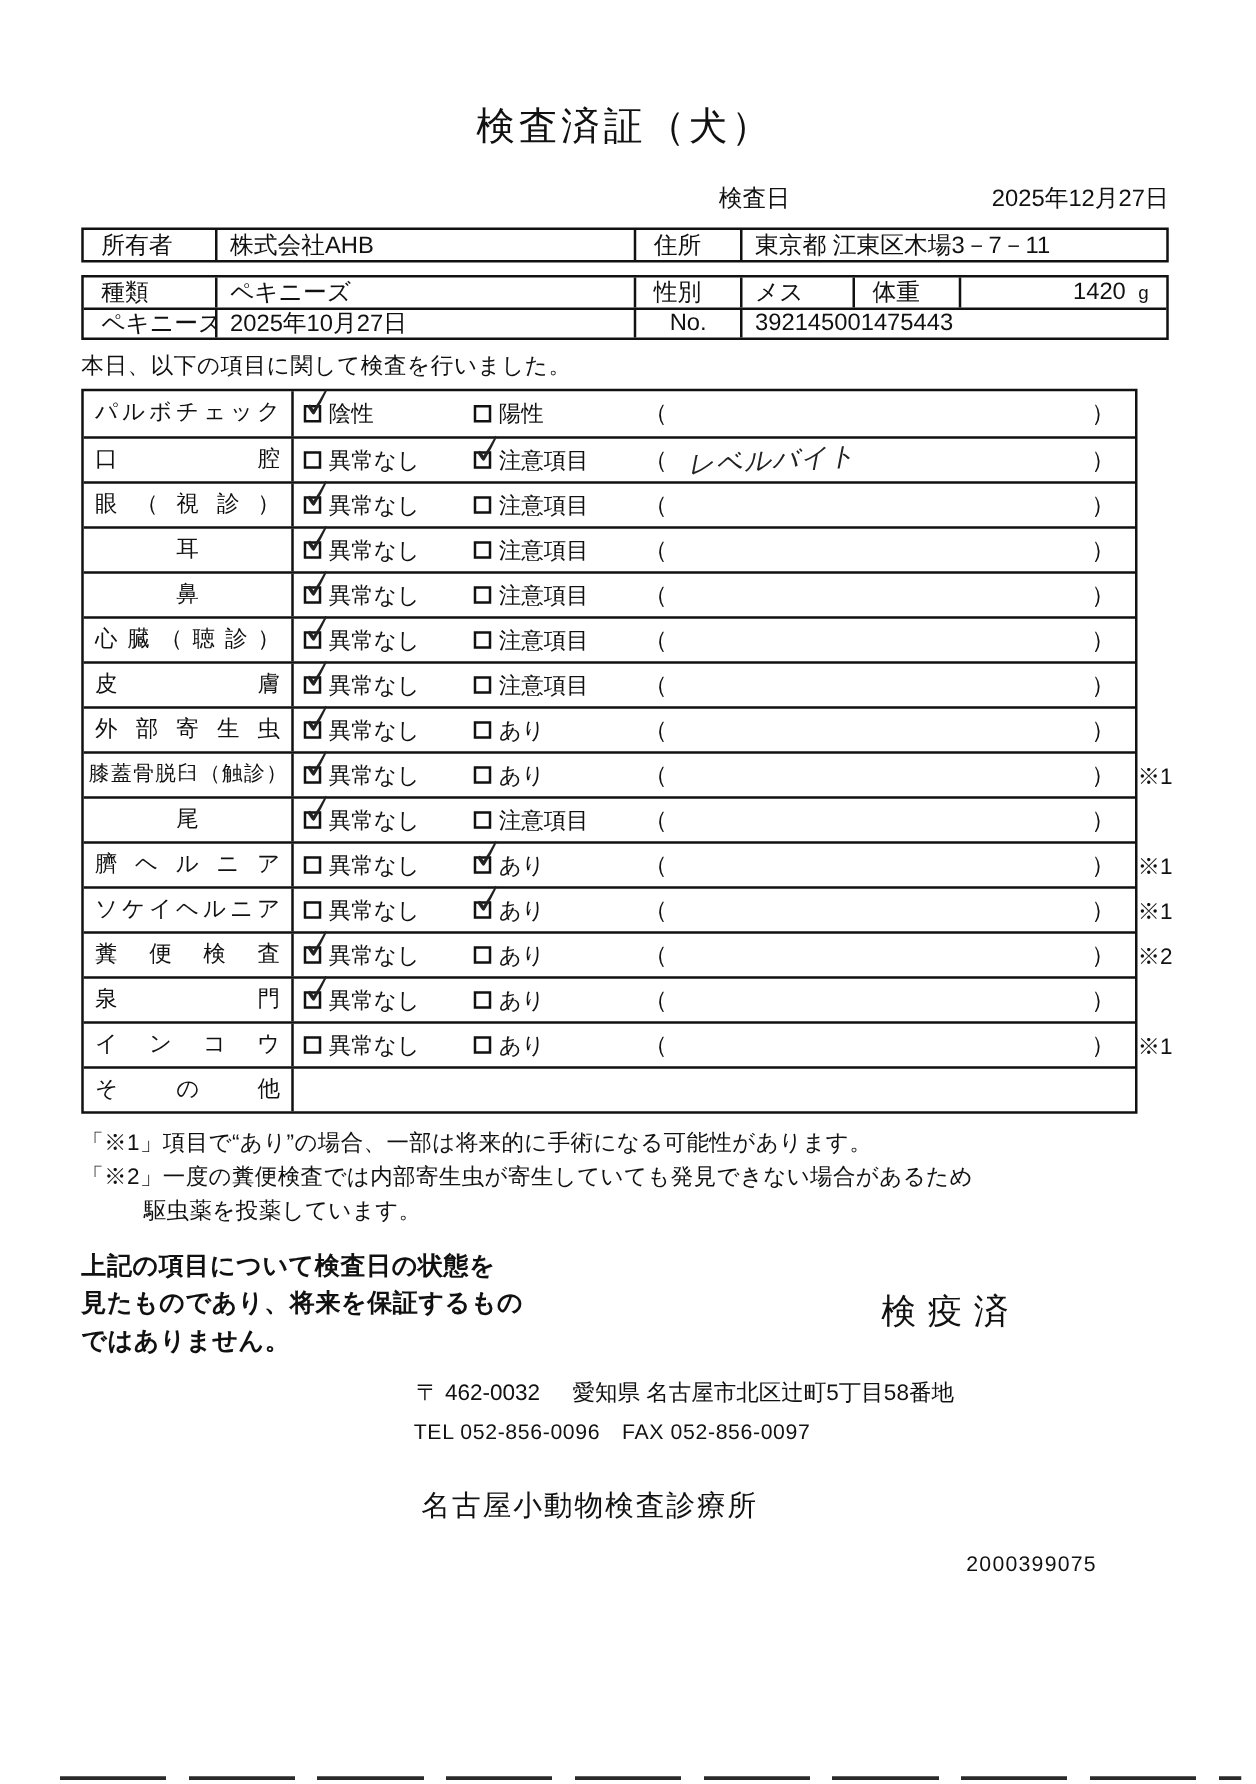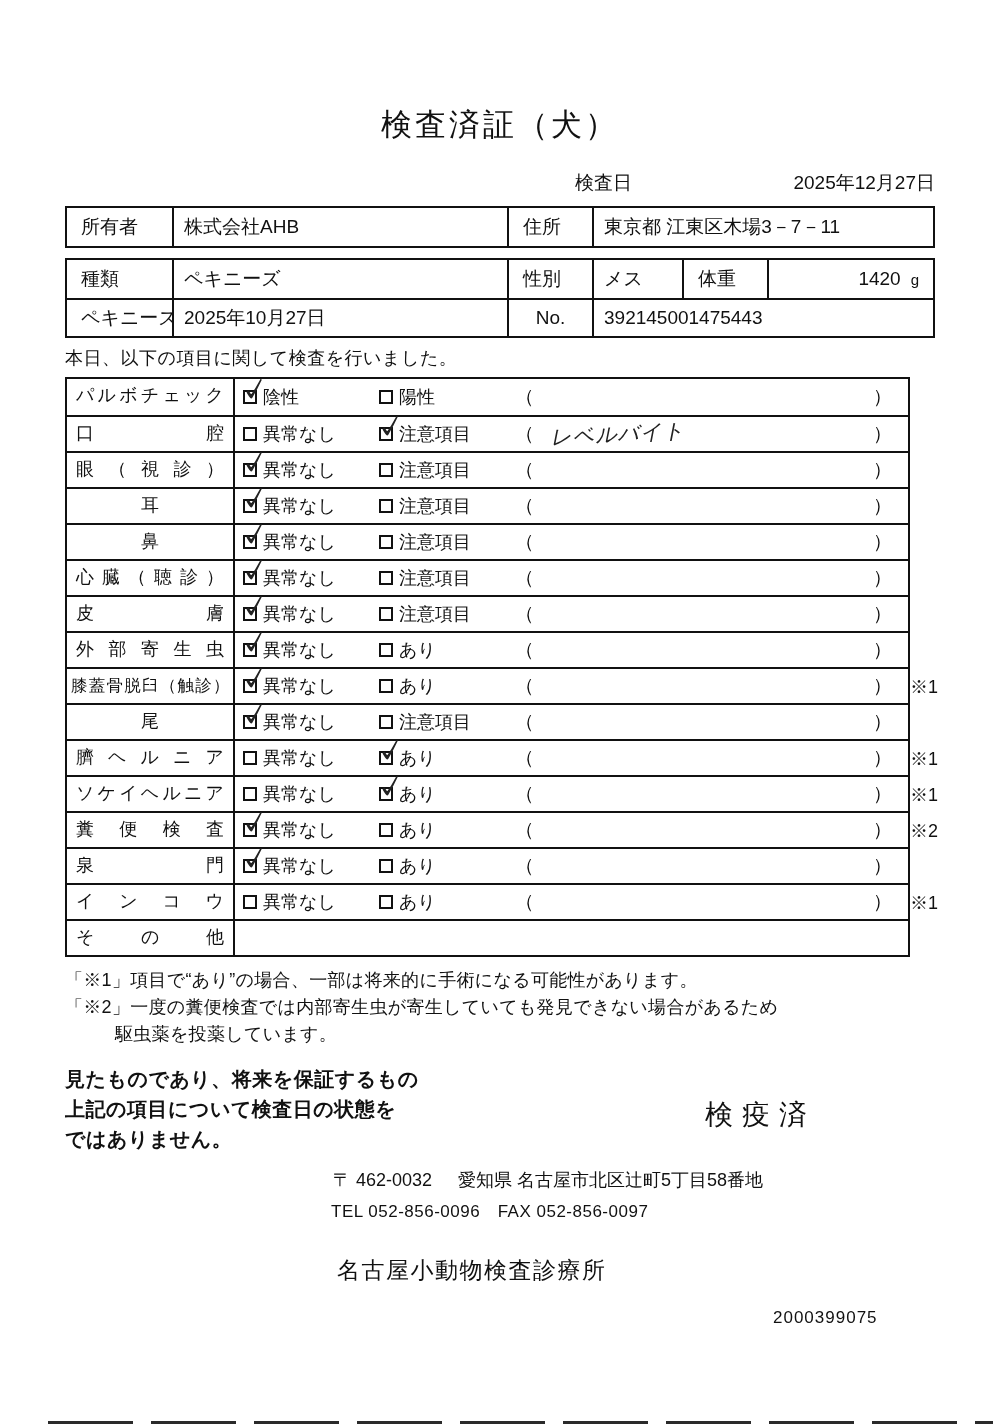--- a/index.html
+++ b/index.html
@@ -1,26 +1,26 @@
 <!DOCTYPE html>
 <html lang="ja"><head>
 <meta charset="utf-8">
 <style>
   * { margin:0; padding:0; box-sizing:border-box; }
   html,body { background:#ffffff; }
   body { font-family:"Liberation Sans", sans-serif; color:#111; }
   .page { position:relative; width:1005px; height:1427px; background:#fff; overflow:hidden; margin:0 auto; }
   .wrap { position:absolute; left:65px; top:0; width:870px; }
 
-  .title { text-align:center; font-size:31px; font-weight:500; letter-spacing:3px; margin-top:104px; }
+  .title { text-align:center; font-size:31px; font-weight:500; letter-spacing:3px; margin-top:80px; }
 
   .date-row { display:flex; justify-content:space-between; padding-left:510px; margin-top:24px; font-size:19px; }
 
   .tbl { border:2px solid #111; margin-top:10px; }
-  .grid { display:grid; height:38px; align-items:stretch; }
+  .grid { display:grid; height:24px; align-items:stretch; }
   .grid + .grid { border-top:2px solid #111; }
   .owner-grid { grid-template-columns:105px 335px 85px 1fr; }
   .animal-grid-1 { grid-template-columns:105px 335px 85px 90px 85px 1fr; }
   .animal-grid-2 { grid-template-columns:105px 335px 85px 1fr; }
   .cell { border-left:2px solid #111; display:flex; align-items:center; padding:0 10px; font-size:19px; white-space:nowrap; overflow:hidden; }
   .cell:first-child { border-left:none; }
   .cell.lbl { padding-left:14px; }
   .cell.ctr { justify-content:center; padding:0 4px; }
   .cell.wt { justify-content:flex-end; padding-right:14px; }
   .unit { font-size:15px; margin-left:10px; }
@@ -431,22 +431,22 @@
       </div>
 
     <div class="footnotes">
       <div>「※1」項目で“あり”の場合、一部は将来的に手術になる可能性があります。</div>
       <div>「※2」一度の糞便検査では内部寄生虫が寄生していても発見できない場合があるため</div>
       <div class="fn-indent">駆虫薬を投薬しています。</div>
     </div>
 
     <div class="bottom">
       <div class="disclaimer">
+        <div>上記の項目について検査日の状態を</div>
         <div>見たものであり、将来を保証するもの</div>
-        <div>上記の項目について検査日の状態を</div>
         <div>ではありません。</div>
       </div>
       <div class="stamp">検疫済</div>
 
       <div class="postal-line">
         <span>〒 462-0032</span><span class="addr">愛知県 名古屋市北区辻町5丁目58番地</span>
       </div>
       <div class="tel-line">TEL 052-856-0096　FAX 052-856-0097</div>
       <div class="clinic-name">名古屋小動物検査診療所</div>
       <div class="serial">2000399075</div>

